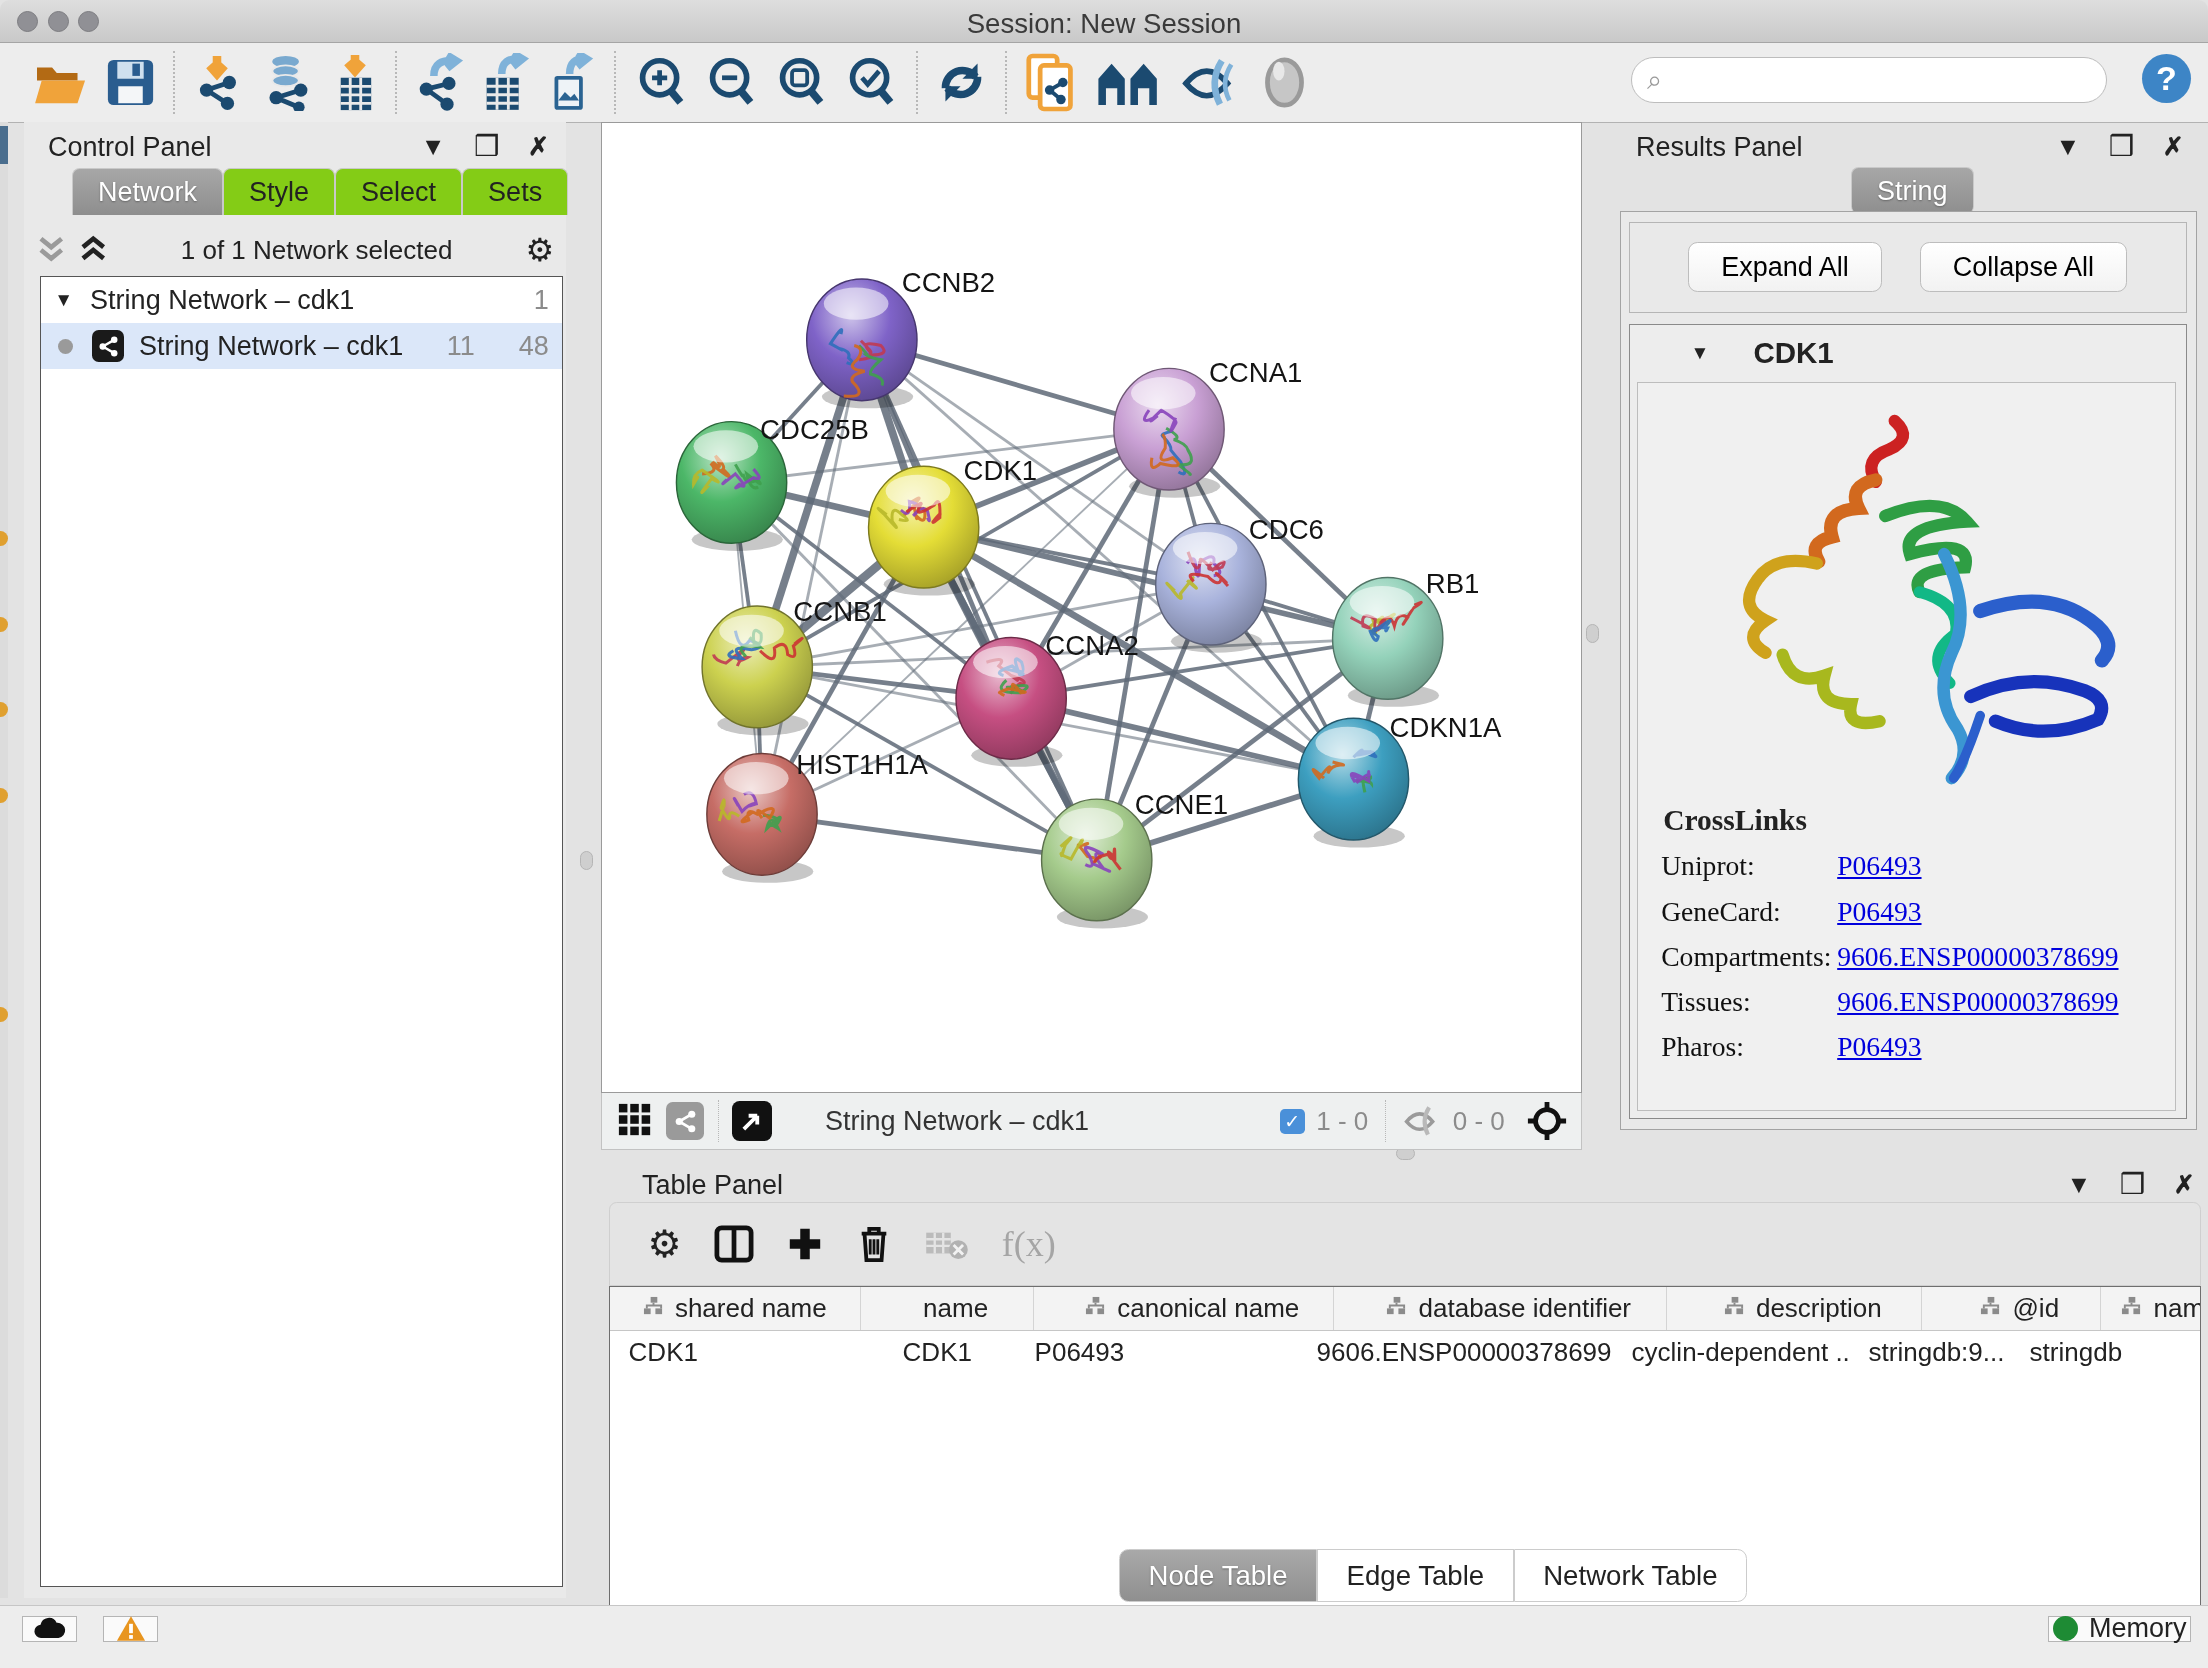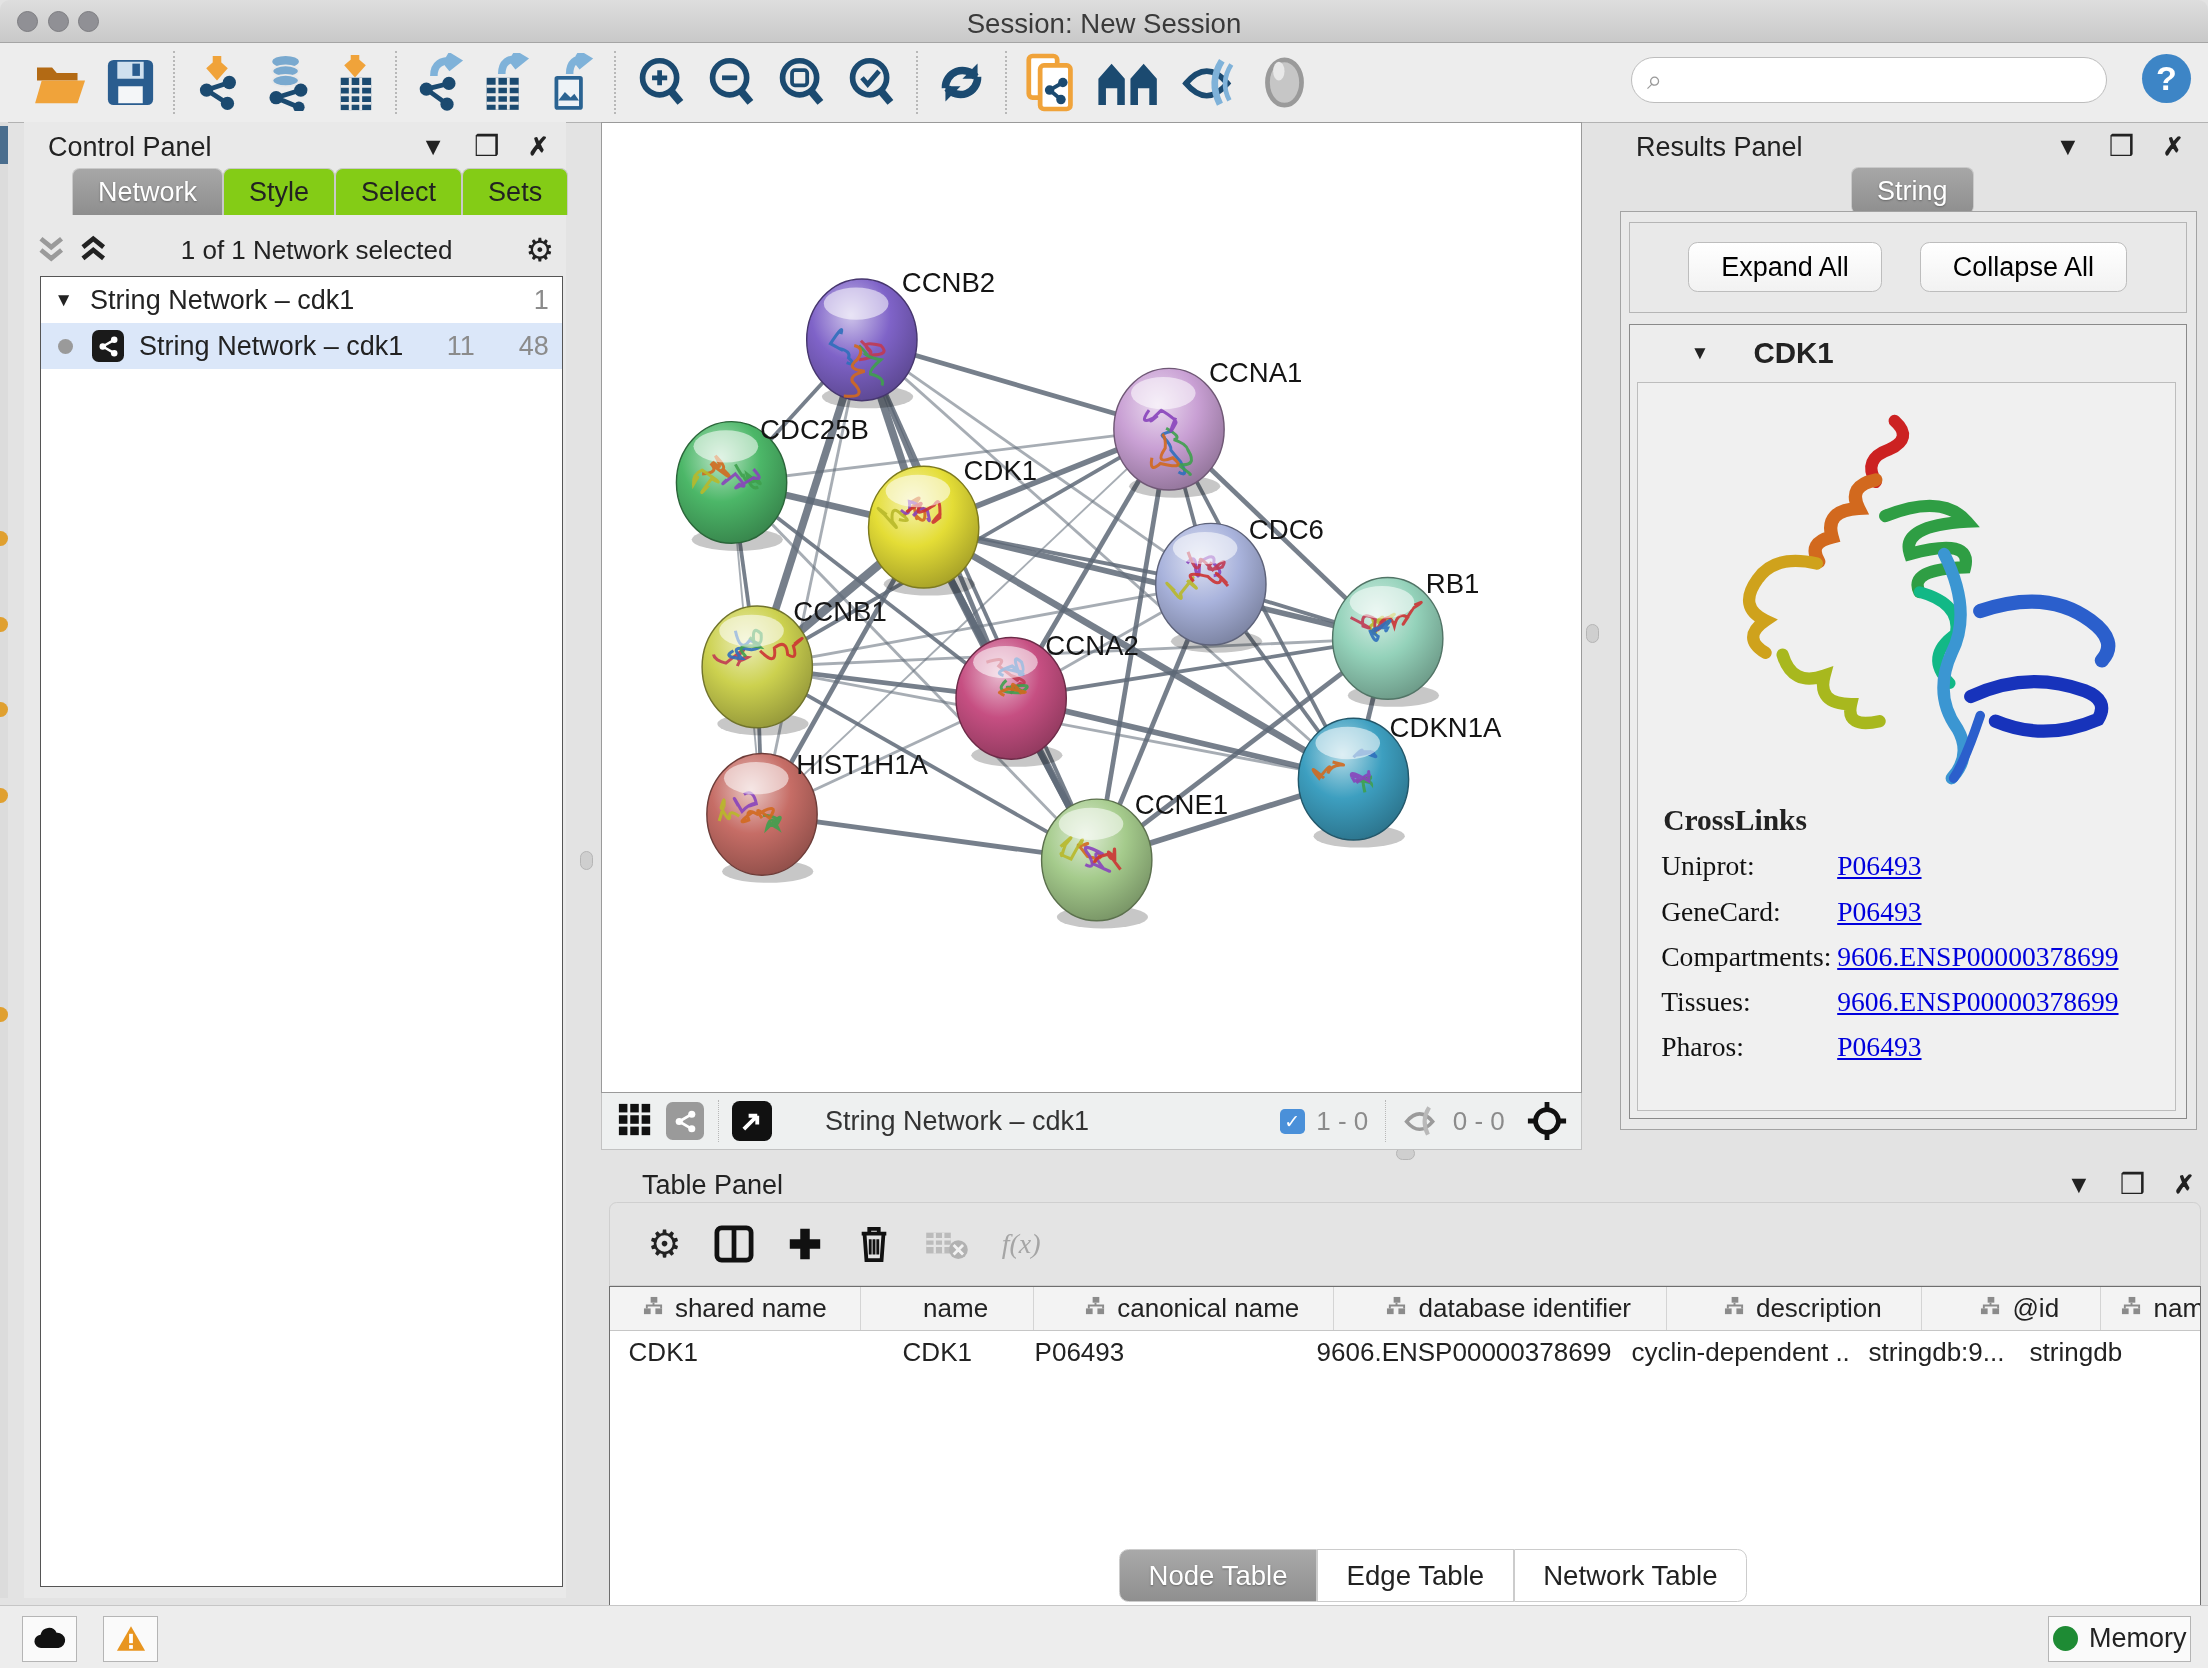--- a/index.html
+++ b/index.html
@@ -66,21 +66,21 @@
   .hscroll { left:9.5px; top:342px; width:1569px; height:21px; background:#efefef; border-radius:10.5px; }
   .hthumb { left:5.7px; top:2.9px; width:160px; height:15px; background:#c2c2c2; border-radius:7.6px; }
   .bottom-tabs { left:518px; top:387px; display:flex; }
   .btab { font-size:27.6px; padding:9.5px 28.5px; background:#fff; border:1px solid #cccccc; }
   .btab:first-child { border-radius:9.5px 0 0 9.5px; }
   .btab:last-child { border-radius:0 9.5px 9.5px 0; }
   .btab.sel { background:linear-gradient(#a9a9a9,#8f8f8f); color:#fff; text-shadow:0 1px 1.9px #666; }
 
   
   .statusbar { left:0; top:1605px; width:2208px; height:63px; background:#ededed; border-top:1.9px solid #c6c6c6; }
-  .st-btn { top:9.5px; height:46px; background:#fafafa; border:1.9px solid #b5b5b5; display:flex; align-items:center; justify-content:center;text-align:right; }
+  .st-btn { top:9.5px; height:26px; background:#fafafa; border:1.9px solid #b5b5b5; display:flex; align-items:center; justify-content:center;text-align:right; }
   .memory-btn { left:2048px; width:143px; gap:11.4px; font-size:27px; }
   .mem-dot { width:25px; height:25px; border-radius:50%; background:#1e8b34; }
   .handle-dot { width:13.3px; height:19px; border-radius:6.7px; background:#cfcfcf; border:1px solid #b5b5b5; }
   .edge-sliver { left:0; width:7.6px; }
 </style>
 </head>
 <body>
 
 <div class="abs titlebar">
   <div class="abs tl-dot" style="left:17px"></div>
@@ -642,21 +642,21 @@
       <path d="M6 10 h26 M14 10 v-5 h10 v5" stroke="#111" stroke-width="4" fill="none"></path>
       <path d="M9 10 l2 28 h16 l2-28" fill="none" stroke="#111" stroke-width="4"></path>
       <path d="M15 16 v16 M19 16 v16 M23 16 v16" stroke="#111" stroke-width="3"></path>
     </svg>
     <svg width="46" height="34" viewBox="0 0 48 36" opacity="0.55">
       <rect x="2" y="6" width="26" height="22" fill="#9a9a9a"></rect>
       <path d="M2 13 h26 M2 20 h26 M11 6 v22 M20 6 v22" stroke="#e4e4e4" stroke-width="2.5"></path>
       <circle cx="36" cy="24" r="10" fill="#8b8b8b"></circle>
       <path d="M31 19 l10 10 M41 19 l-10 10" stroke="#fff" stroke-width="3"></path>
     </svg>
-    <span style="font-family:'Liberation Serif',serif;font-style:italic;font-size:28px;color:#a5a5a5">f(x)</span>
+    <span style="font-family:'Liberation Serif',serif;font-size:36px;color:#a5a5a5">f(x)</span>
   </div>
   <div class="abs tablebox">
     <div class="thead" id="table-head">
         <div class="th" style="width: 251px;">
           <span><svg width="21" height="21" viewBox="0 0 22 22">
               <g fill="#8b8b8b">
                 <rect x="8" y="1" width="7" height="6"></rect>
                 <rect x="1" y="13" width="7" height="6"></rect>
                 <rect x="13" y="13" width="7" height="6"></rect>
                 <path d="M11 7 v3 M4 13 v-3 h15 v3" stroke="#8b8b8b" stroke-width="2" fill="none"></path>

